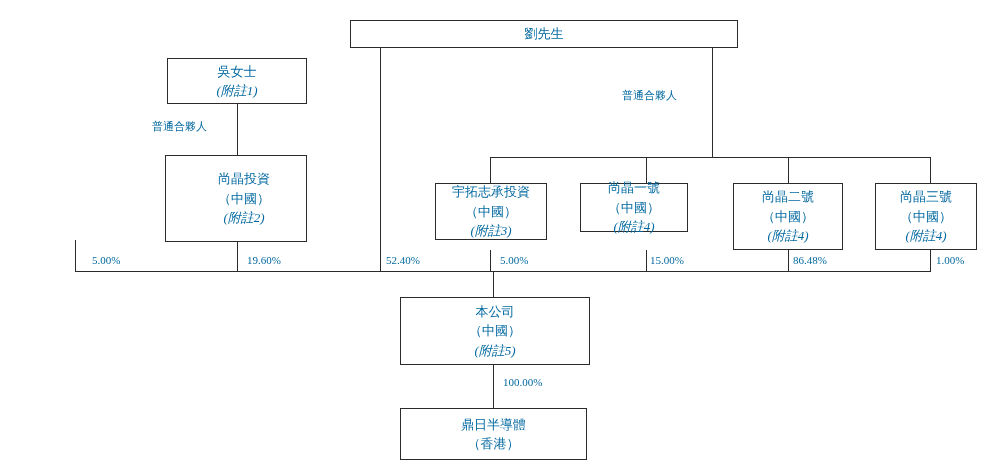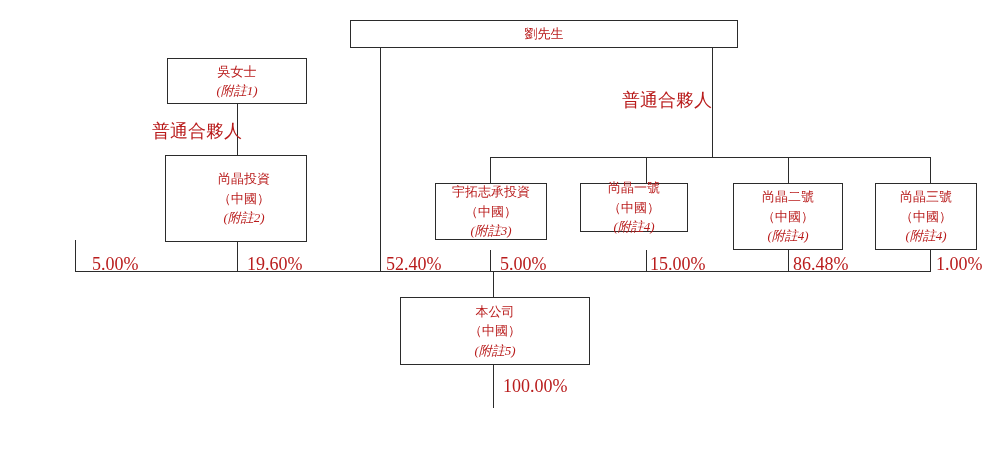--- a/index.html
+++ b/index.html
@@ -3,42 +3,42 @@
 <meta charset="utf-8">
 <style>
   * { margin: 0; padding: 0; box-sizing: border-box; }
   html, body { background: #ffffff; }
   .canvas {
     position: relative;
     width: 1000px;
     height: 472px;
     background: #ffffff;
     font-family: "Liberation Serif", "DejaVu Serif", serif;
-    color: #b91c1c;
+    color: #0369a1;
     overflow: hidden;
   }
   .box {
     position: absolute;
     border: 1px solid #2b2b2b;
     background: #ffffff;
     display: flex;
     flex-direction: column;
     align-items: center;
     justify-content: center;
     text-align: center;
     font-size: 13px;
     line-height: 1.5;
   }
   .note { font-style: italic; }
   .hline, .vline { position: absolute; background: #2b2b2b; }
   .hline { height: 1px; }
   .vline { width: 1px; }
   .lbl {
     position: absolute;
-    font-size: 18px;
+    font-size: 11px;
     white-space: nowrap;
   }
 </style>
 </head>
 <body>
 
 <div class="canvas">
 
   <div class="vline" style="left:380px; top:48px; height:224px;"></div>
 
@@ -107,20 +107,24 @@
     <div>（中國）</div>
     <div class="note">(附註4)</div>
   </div>
 
   <div class="box" style="left:400px; top:297px; width:190px; height:68px;">
     <div>本公司</div>
     <div>（中國）</div>
     <div class="note">(附註5)</div>
   </div>
 
+  <div class="box" style="left:400px; top:408px; width:187px; height:52px;">
+    <div>鼎日半導體</div>
+    <div>（香港）</div>
+  </div>
 
   <div class="lbl" style="left:152px; top:119px;">普通合夥人</div>
   <div class="lbl" style="left:622px; top:88px;">普通合夥人</div>
 
   <div class="lbl" style="left:92px;  top:254px;">5.00%</div>
   <div class="lbl" style="left:247px; top:254px;">19.60%</div>
   <div class="lbl" style="left:386px; top:254px;">52.40%</div>
   <div class="lbl" style="left:500px; top:254px;">5.00%</div>
   <div class="lbl" style="left:650px; top:254px;">15.00%</div>
   <div class="lbl" style="left:793px; top:254px;">86.48%</div>

